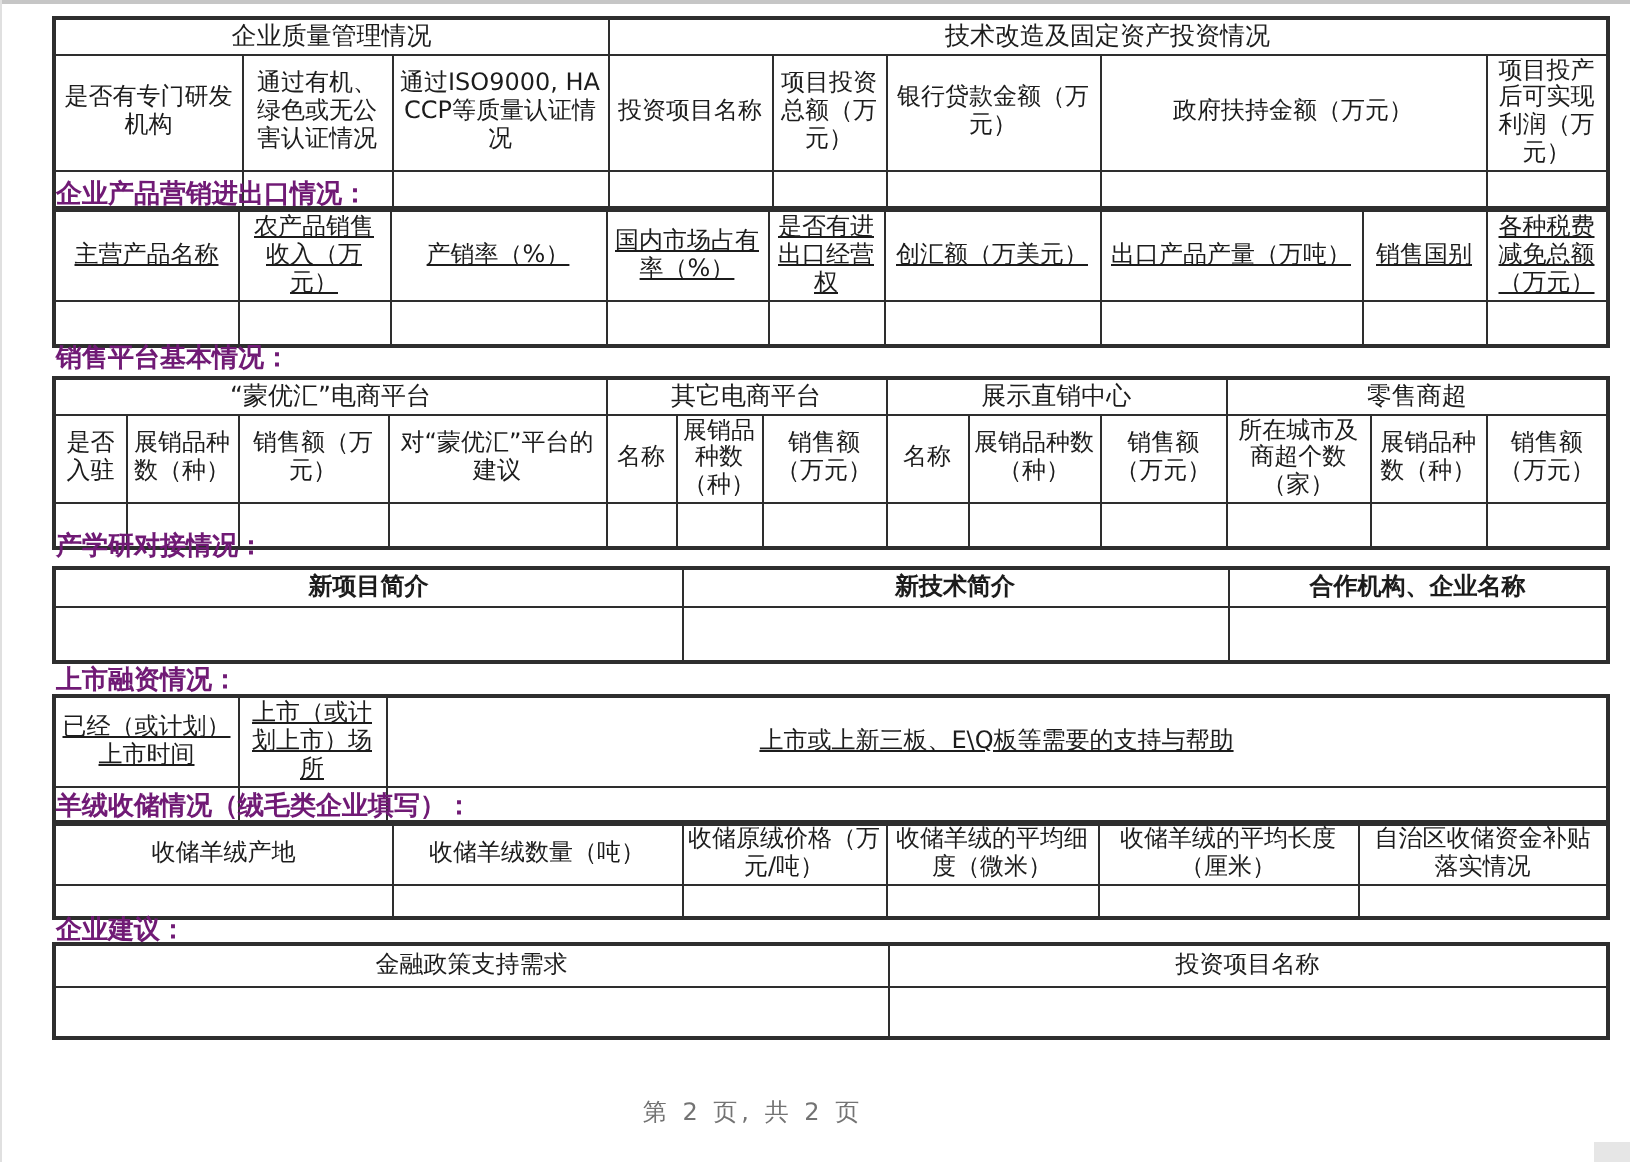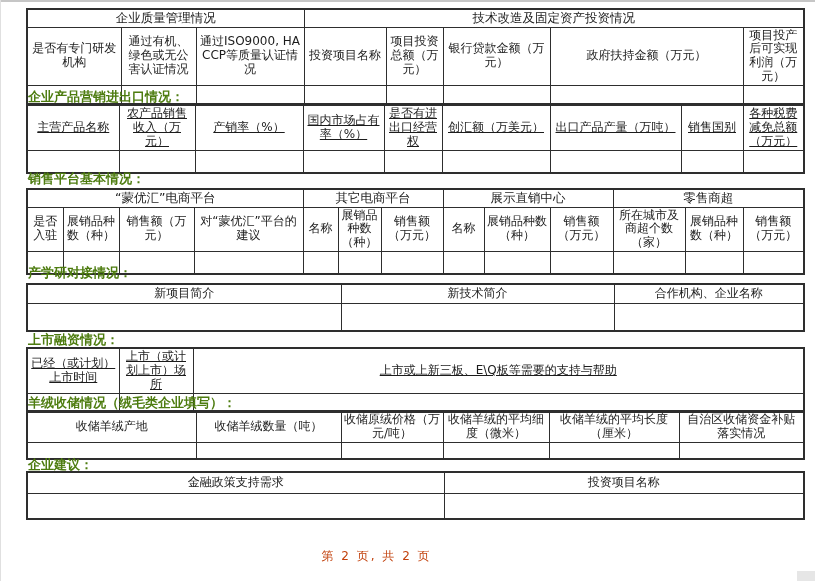--- a/index.html
+++ b/index.html
@@ -22,36 +22,36 @@
     text-align:center;vertical-align:middle;
     font-size:12px;line-height:1.16;
     padding:1px 2px;overflow:hidden;word-break:break-all;
   }
   tr.grp td{font-size:12.5px;}
 
   
   .t1{top:8px;border-radius:17px;} .t1 tr.h td{height:39px;} .t1 tr.e td{height:15px;}
   .t2{top:104px;} .t2 tr.h td{height:36px;text-decoration:underline;} .t2 tr.e td{height:19px;}
   .t3{top:188px;} .t3 tr.h td{height:30px;margin-left:22px;} .t3 tr.e td{height:19px;}
-  .t4{top:283px;} .t4 tr.h td{height:16px;} .t4 tr.e td{height:24px;}
+  .t4{top:283px;font-weight:bold;} .t4 tr.h td{height:16px;} .t4 tr.e td{height:24px;}
   .t5{top:347px;} .t5 tr.h td{height:26px;text-decoration:underline;} .t5 tr.e td{height:15px;}
   .t6{top:410px;} .t6 tr.h td{height:28px;} .t6 tr.e td{height:13px;}
   .t7{top:471px;} .t7 tr.h td{height:18px;} .t7 tr.e td{height:22px;}
 
   .lbl{
     position:absolute;left:28px;
-    font-size:13px;font-weight:bold;color:#4d7c0f;
+    font-size:13px;font-weight:bold;color:#701a75;
     white-space:nowrap;
   }
   .lbl.s2{top:88px;} .lbl.s3{top:170px;} .lbl.s4{top:264px;}
   .lbl.s5{top:331px;} .lbl.s6{top:394px;} .lbl.s7{top:456px;}
 
   .footer{
     position:absolute;top:548px;left:0;width:753px;
-    text-align:center;font-size:12px;color:#c2410c;letter-spacing:2px;
+    text-align:center;font-size:12px;color:#737373;letter-spacing:2px;
   }
 </style>
 </head>
 <body>
 
 <div class="sheet">
   <div class="edge-top"></div>
   <div class="edge-left"></div>
   <div class="edge-br"></div>
 

